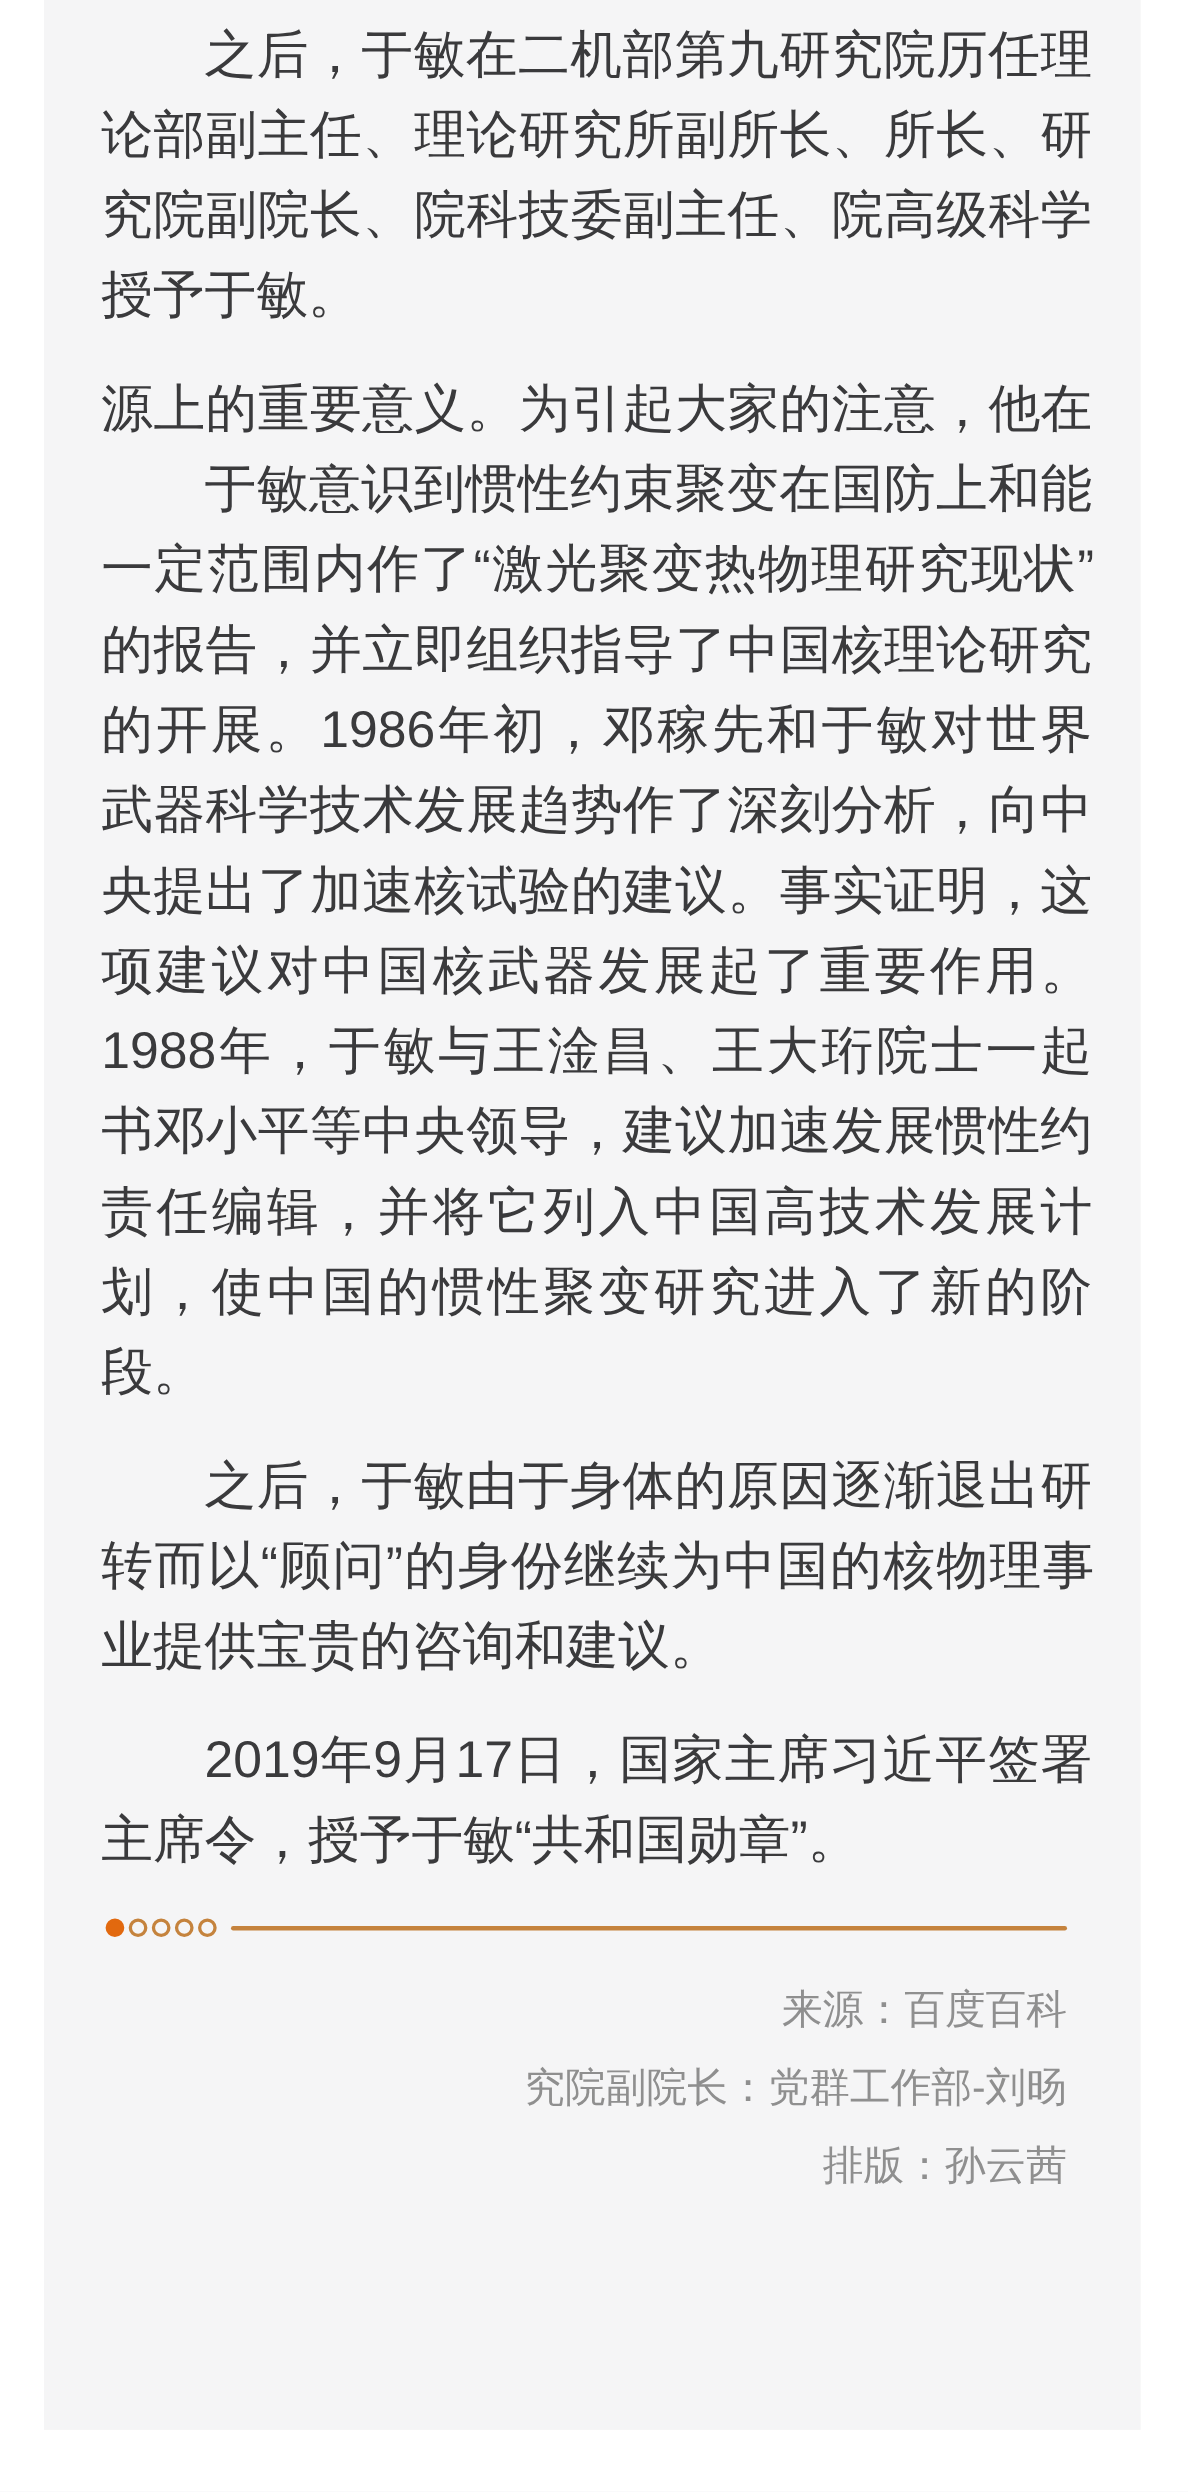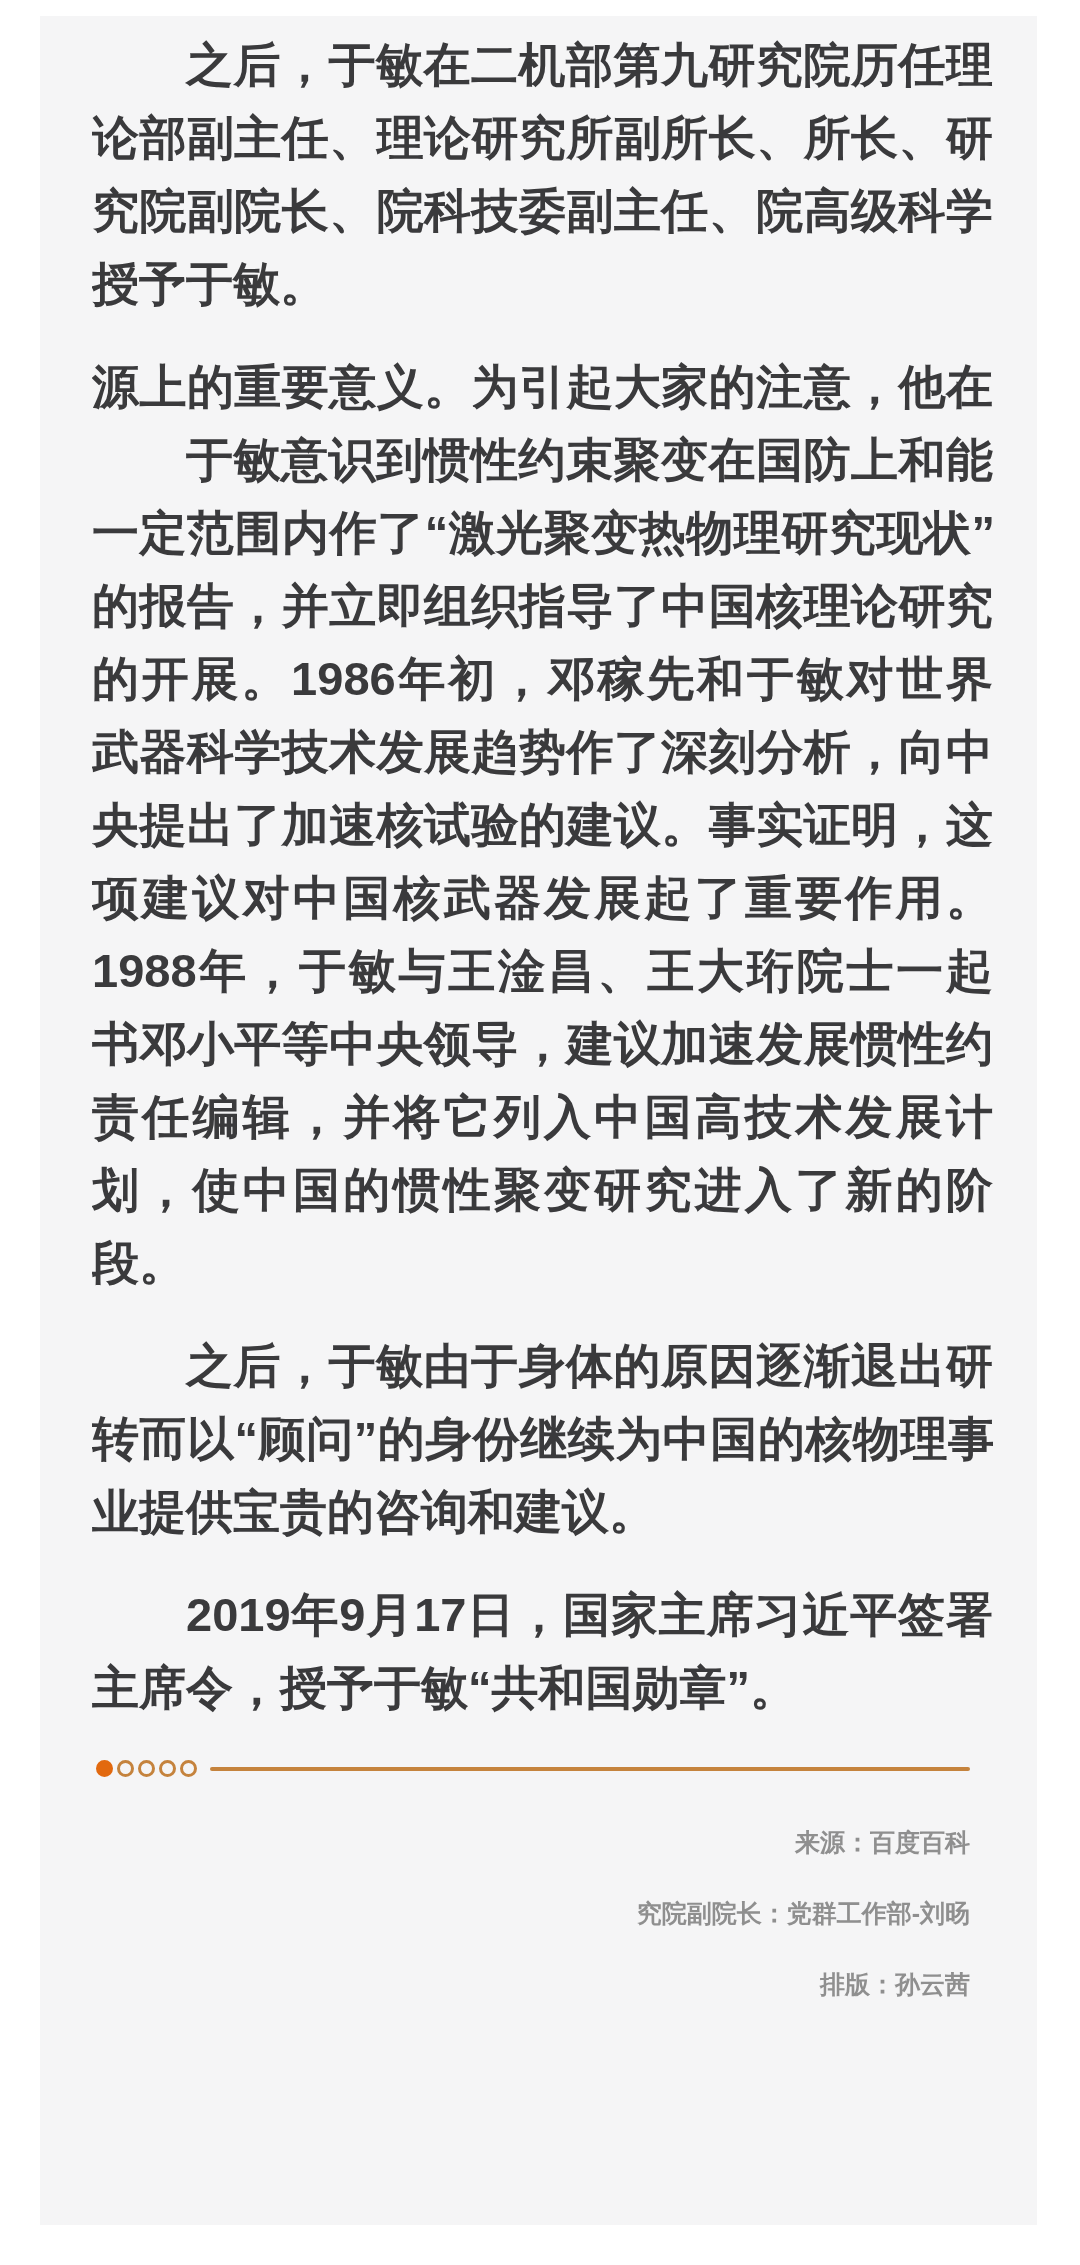--- a/index.html
+++ b/index.html
@@ -7,25 +7,24 @@
   body {
     height: 2265px;
     background: #ffffff;
     position: relative;
     overflow: hidden;
     font-family: "Liberation Sans", sans-serif;
   }
   .panel {
     position: absolute;
     left: 40px;
-    top: 16px;
+    top: 0;
     width: 997px;
     height: 2209px;
     background: #f5f5f6;
-    font-weight: bold;
   }
   .article {
     padding: 12px 44px 0 52px;
   }
   .para {
     margin-bottom: 30px;
     font-size: 47px;
     line-height: 73px;
     color: #3a3a3c;
   }
@@ -60,21 +59,21 @@
   .rule {
     flex: 1 1 auto;
     height: 4px;
     margin-left: 9px;
     background: #c5833d;
     border-radius: 2px;
   }
   .footer {
     margin-top: 30px;
     padding-right: 23px;
-    font-size: 25px;
+    font-size: 37px;
     line-height: 71px;
     color: #8f8f8f;
     text-align: right;
   }
 </style>
 </head>
 <body>
 
 <div class="panel">
   <div class="article">

